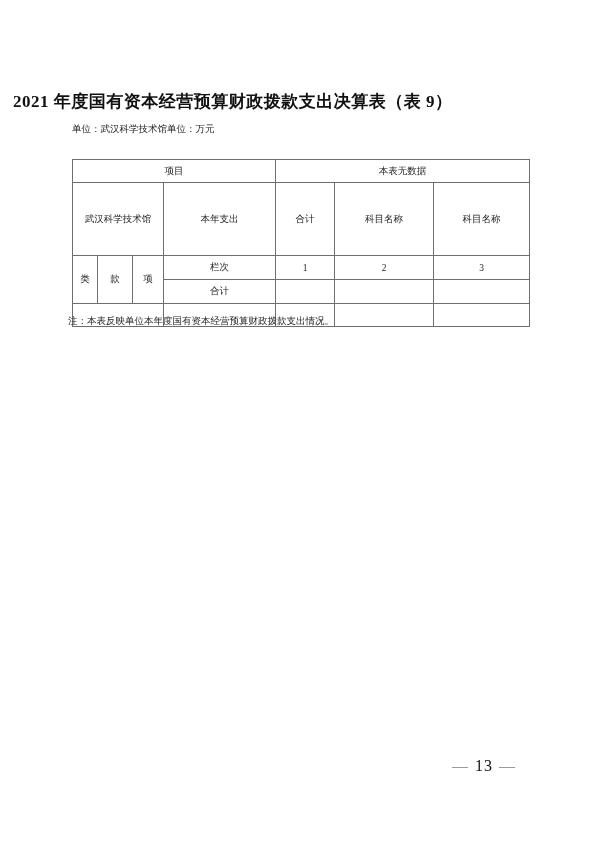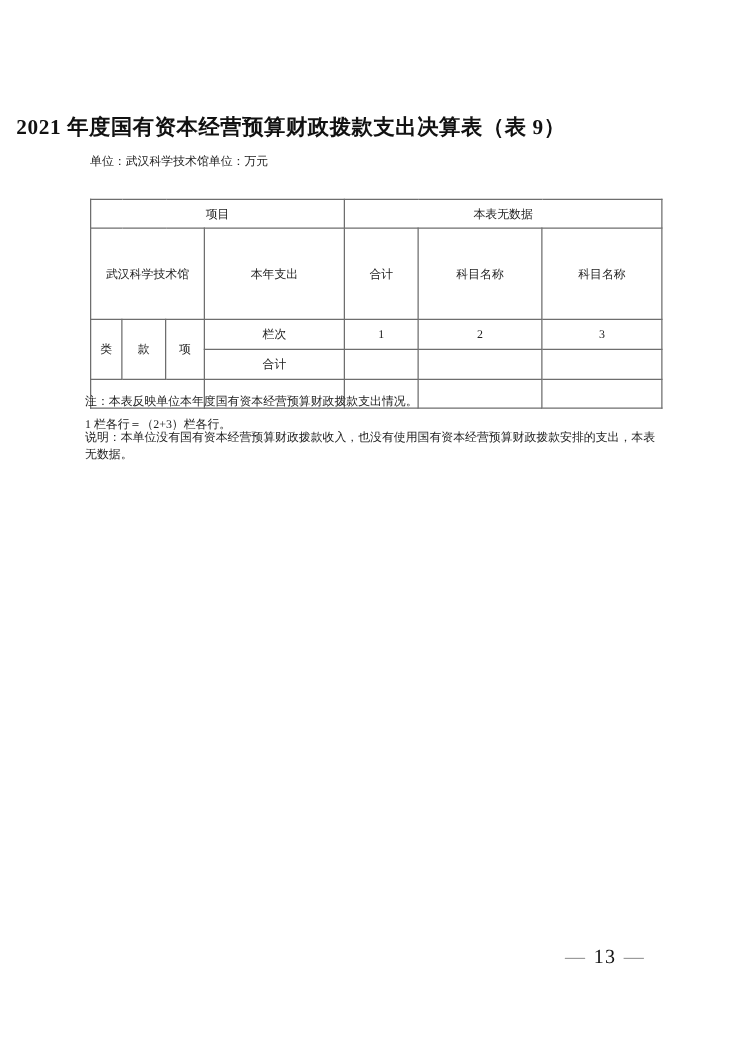--- a/index.html
+++ b/index.html
@@ -135,20 +135,18 @@
         <td colspan="3"></td>
         <td></td>
         <td></td>
         <td></td>
         <td></td>
       </tr>
     </tbody>
   </table>
 
   <div class="notes note-1">注：本表反映单位本年度国有资本经营预算财政拨款支出情况。</div>
-  <div class="notes note-2">1 栏各行＝（2+3）栏各行。</div>
-  <div class="notes note-3">说明：本单位没有国有资本经营预算财政拨款收入，也没有使用国有资本经营预算财政拨款安排的支出，本表无数据。</div>
 
   <div class="page-number">
     <span class="dash">—</span><span class="num">13</span><span class="dash">—</span>
   </div>
 
 </div>
 
 </body></html>

